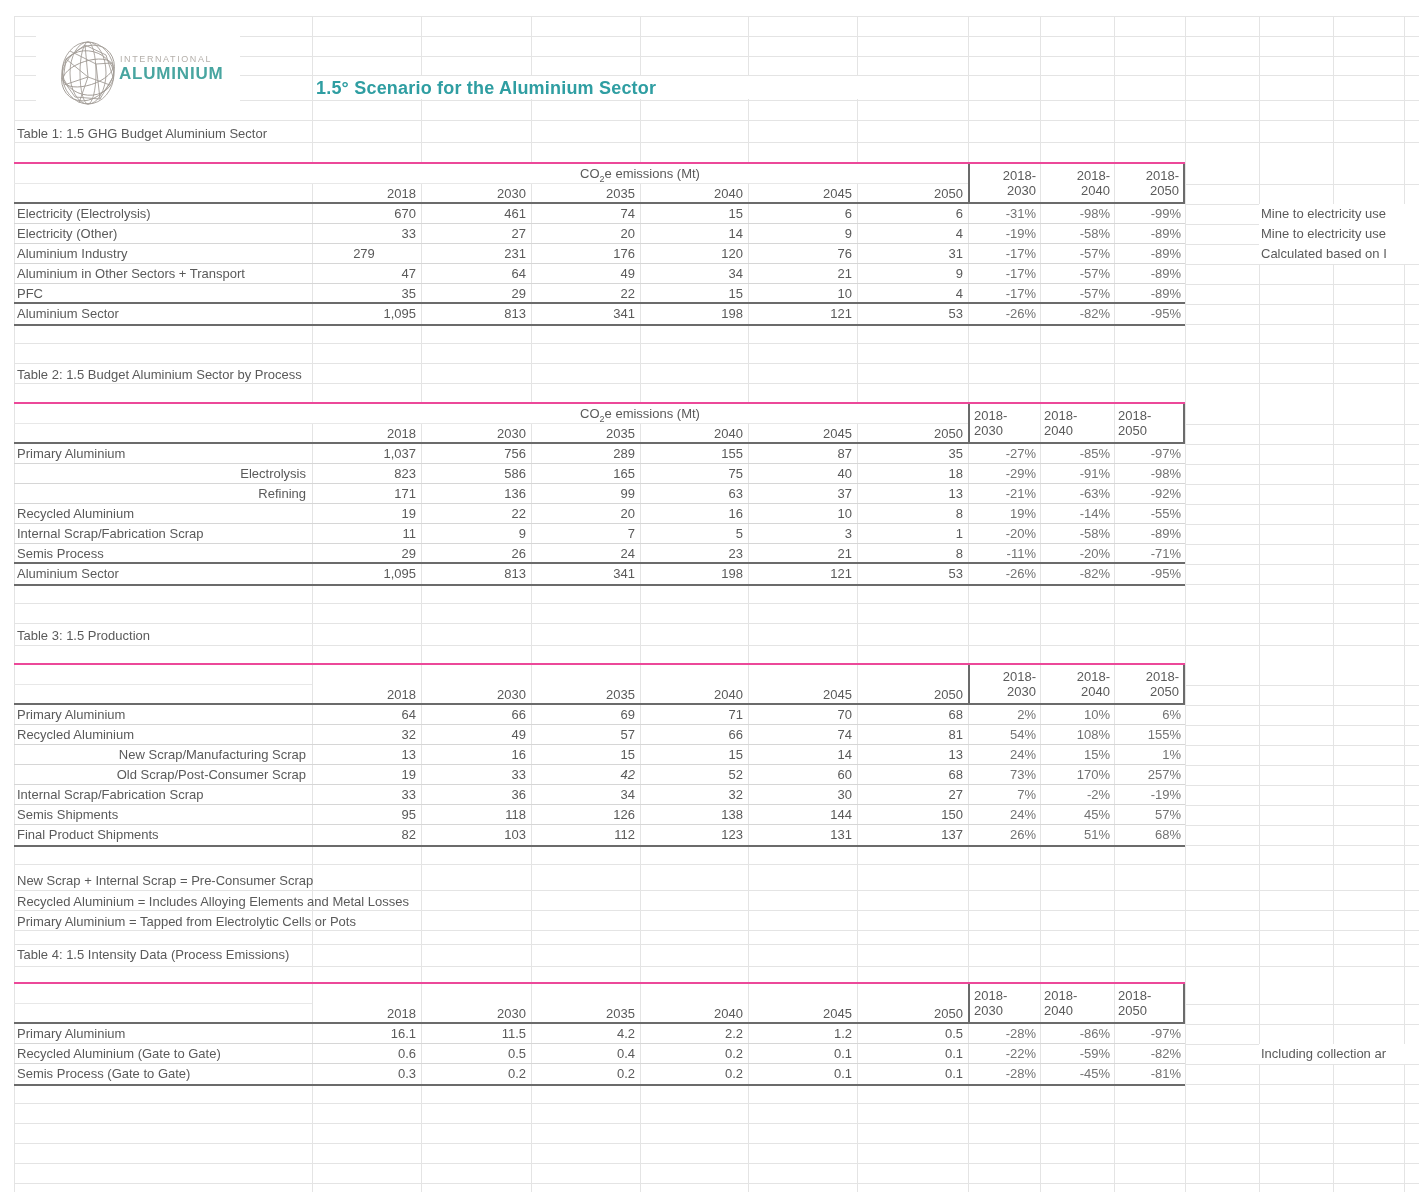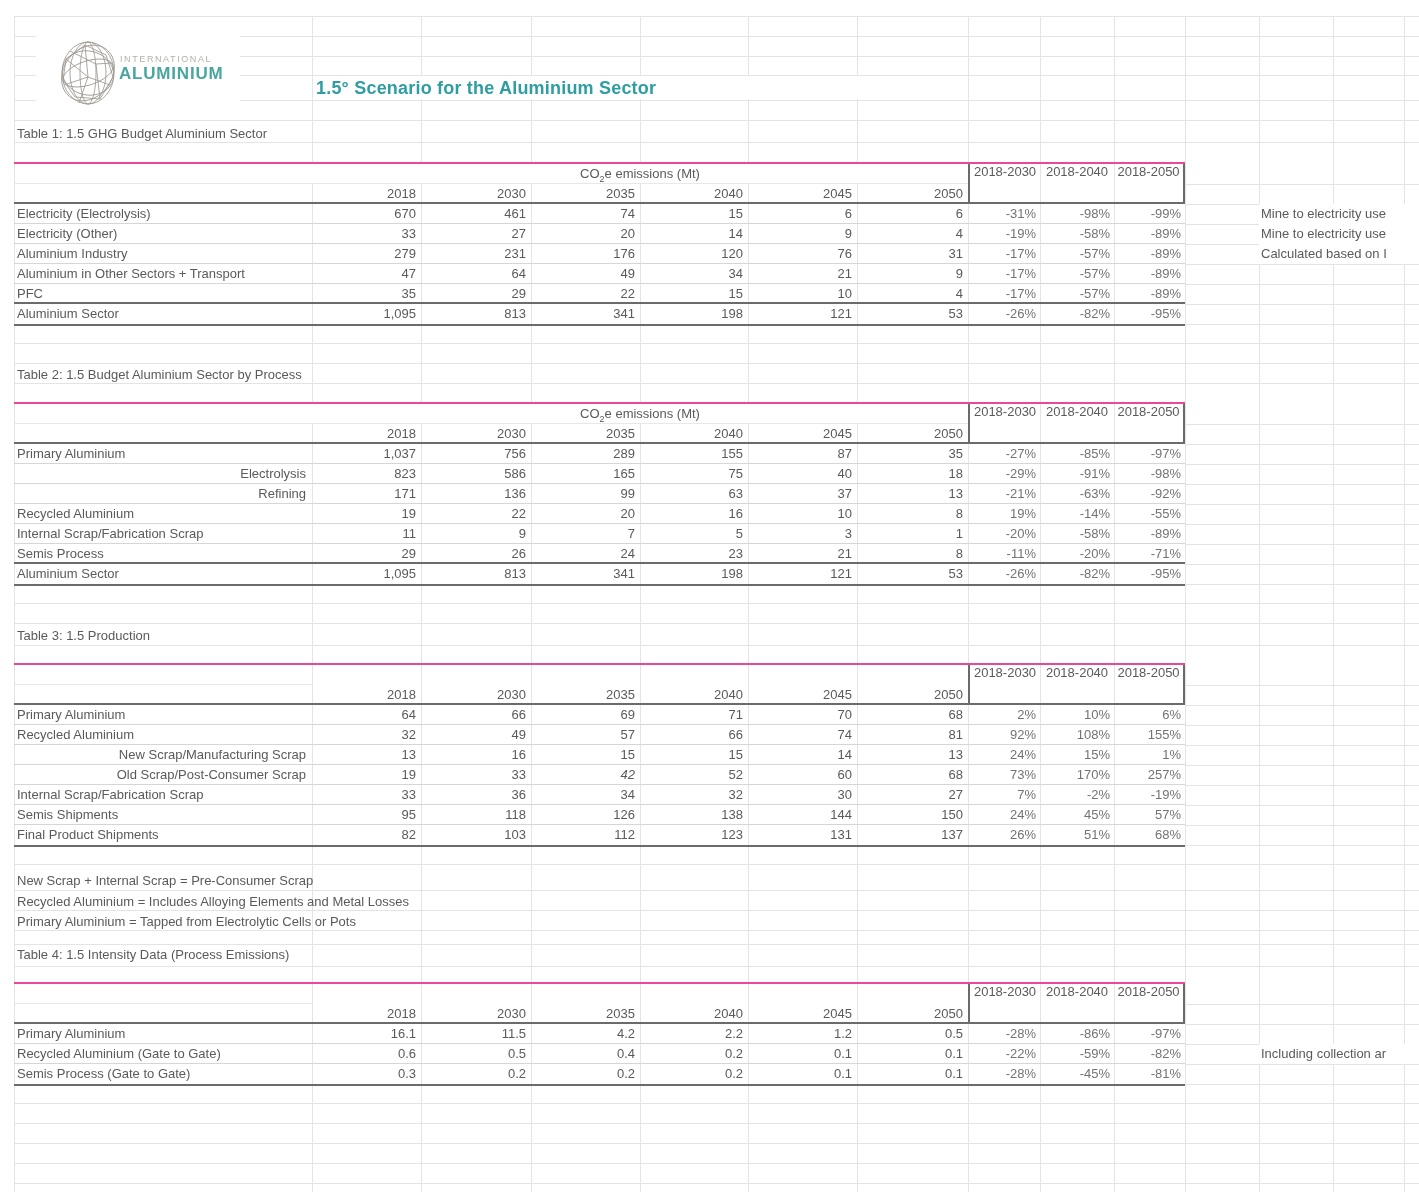--- a/index.html
+++ b/index.html
@@ -20,21 +20,21 @@
   .lab{padding-left:3px;}
   .lab.ind{text-align:right;padding-right:6px;padding-left:0;}
   .val{text-align:right;padding-right:5px;}
   .pct{text-align:right;padding-right:4px;color:#737373;}
   .rline{border-bottom:1px solid #d6d6d6;}
   .mline{border-bottom:2px solid #6b6b6b !important;}
   .noline{border-bottom:none !important;}
   .unit{background:#fff;text-align:center;border-bottom:1px solid #e8e8e8;}
   .h1cell{border-bottom:1px solid #e8e8e8;}
   .yr{text-align:right;padding-right:5px;border-bottom:2px solid #6b6b6b;}
-  .dh{display:flex;flex-direction:row;justify-content:center;line-height:15px;font-size:13px;
+  .dh{display:flex;flex-direction:column;justify-content:center;line-height:15px;font-size:13px;
       padding:0 4px;border-bottom:2px solid #6b6b6b;}
   .dh.first{border-left:2px solid #6b6b6b;}
   .dh.last{border-right:2px solid #6b6b6b;}
   .dh.r{text-align:right;}
   .dh.l{text-align:left;}
   sub{font-size:9px;line-height:0;}
   .logo{position:absolute;left:36px;top:33px;width:204px;height:79px;background:#fff;z-index:2;}
   .brand1{position:absolute;left:84px;top:21px;font-size:9px;letter-spacing:1.6px;color:#b5b0ab;white-space:nowrap;}
   .brand2{position:absolute;left:83px;top:31px;font-size:17px;font-weight:bold;letter-spacing:0.8px;color:#48a5a0;white-space:nowrap;}
 </style>
@@ -181,21 +181,21 @@
         <div class="c val rline" style="grid-area: 4 / 2;">33</div>
         <div class="c val rline" style="grid-area: 4 / 3;">27</div>
         <div class="c val rline" style="grid-area: 4 / 4;">20</div>
         <div class="c val rline" style="grid-area: 4 / 5;">14</div>
         <div class="c val rline" style="grid-area: 4 / 6;">9</div>
         <div class="c val rline" style="grid-area: 4 / 7;">4</div>
         <div class="c pct rline" style="grid-area: 4 / 8;">-19%</div>
         <div class="c pct rline" style="grid-area: 4 / 9;">-58%</div>
         <div class="c pct rline" style="grid-area: 4 / 10;">-89%</div>
         <div class="c lab rline" style="grid-area: 5 / 1;">Aluminium Industry</div>
-        <div class="c val rline" style="grid-area: 5 / 2;">279</div>
+        <div class="c val rline" style="grid-area: 5 / 2; text-align: center;">279</div>
         <div class="c val rline" style="grid-area: 5 / 3;">231</div>
         <div class="c val rline" style="grid-area: 5 / 4;">176</div>
         <div class="c val rline" style="grid-area: 5 / 5;">120</div>
         <div class="c val rline" style="grid-area: 5 / 6;">76</div>
         <div class="c val rline" style="grid-area: 5 / 7;">31</div>
         <div class="c pct rline" style="grid-area: 5 / 8;">-17%</div>
         <div class="c pct rline" style="grid-area: 5 / 9;">-57%</div>
         <div class="c pct rline" style="grid-area: 5 / 10;">-89%</div>
         <div class="c lab rline" style="grid-area: 6 / 1;">Aluminium in Other Sectors + Transport</div>
         <div class="c val rline" style="grid-area: 6 / 2;">47</div>
@@ -354,21 +354,21 @@
         <div class="c pct rline" style="grid-area: 3 / 8;">2%</div>
         <div class="c pct rline" style="grid-area: 3 / 9;">10%</div>
         <div class="c pct rline" style="grid-area: 3 / 10;">6%</div>
         <div class="c lab rline" style="grid-area: 4 / 1;">Recycled Aluminium</div>
         <div class="c val rline" style="grid-area: 4 / 2;">32</div>
         <div class="c val rline" style="grid-area: 4 / 3;">49</div>
         <div class="c val rline" style="grid-area: 4 / 4;">57</div>
         <div class="c val rline" style="grid-area: 4 / 5;">66</div>
         <div class="c val rline" style="grid-area: 4 / 6;">74</div>
         <div class="c val rline" style="grid-area: 4 / 7;">81</div>
-        <div class="c pct rline" style="grid-area: 4 / 8;">92%</div>
+        <div class="c pct rline" style="grid-area: 4 / 8;">54%</div>
         <div class="c pct rline" style="grid-area: 4 / 9;">108%</div>
         <div class="c pct rline" style="grid-area: 4 / 10;">155%</div>
         <div class="c lab ind rline" style="grid-area: 5 / 1;">New Scrap/Manufacturing Scrap</div>
         <div class="c val rline" style="grid-area: 5 / 2;">13</div>
         <div class="c val rline" style="grid-area: 5 / 3;">16</div>
         <div class="c val rline" style="grid-area: 5 / 4;">15</div>
         <div class="c val rline" style="grid-area: 5 / 5;">15</div>
         <div class="c val rline" style="grid-area: 5 / 6;">14</div>
         <div class="c val rline" style="grid-area: 5 / 7;">13</div>
         <div class="c pct rline" style="grid-area: 5 / 8;">24%</div>

